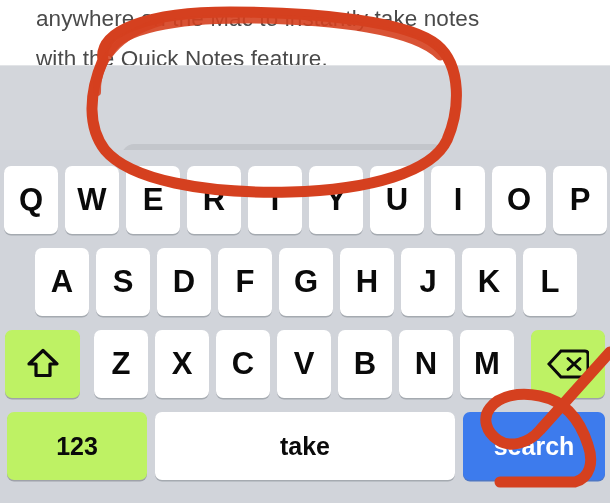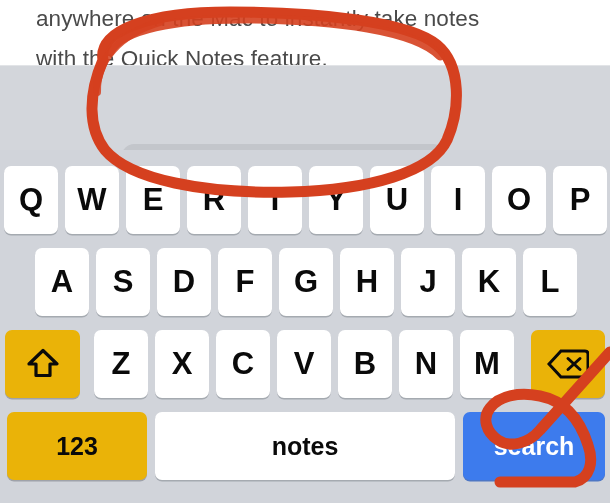--- a/index.html
+++ b/index.html
@@ -135,21 +135,21 @@
     display: flex;
     align-items: center;
     justify-content: center;
     font-size: 31px;
     font-weight: bold;
     color: #0a0a0a;
     cursor: pointer;
     user-select: none;
   }
   .key.dark {
-    background: #eab308;
+    background: #bef264;
     box-shadow: 0 1.5px 0 rgba(125,129,137,0.6);
   }
   .key.blue {
     background: #3d7bed;
     color: #ffffff;
     box-shadow: 0 1.5px 0 rgba(45,95,190,0.8);
   }
   .key.wide-label {
     font-size: 25px;
     font-weight: bold;
@@ -267,21 +267,21 @@
       <span>
         <svg class="glyph-svg" width="42" height="32" viewBox="0 0 42 32">
           <path d="M14 3 L38 3 Q41 3 41 6 L41 26 Q41 29 38 29 L14 29 L2 16 Z" fill="none" stroke="#0a0a0a" stroke-width="3"></path>
           <line x1="21" y1="10.5" x2="33" y2="21.5" stroke="#0a0a0a" stroke-width="3" stroke-linecap="round"></line>
           <line x1="33" y1="10.5" x2="21" y2="21.5" stroke="#0a0a0a" stroke-width="3" stroke-linecap="round"></line>
         </svg>
       </span>
     </div>
 
     <div class="key dark row4 wide-label" id="numbers-key">123</div>
-    <div class="key row4 wide-label" id="space-key">notes</div>
+    <div class="key row4 wide-label" id="space-key">take</div>
     <div class="key blue row4 wide-label" id="search-key">search</div>
   </div>
 
   <svg id="annotations" viewBox="0 0 610 503">
     <g fill="none" stroke="#d5401f" stroke-width="11" stroke-linecap="round" stroke-linejoin="round">
       <path d="M103 60
                C 98 30, 150 12, 230 12
                C 320 12, 410 22, 437 45
                C 462 66, 460 110, 447 140
                C 432 172, 370 190, 290 192

